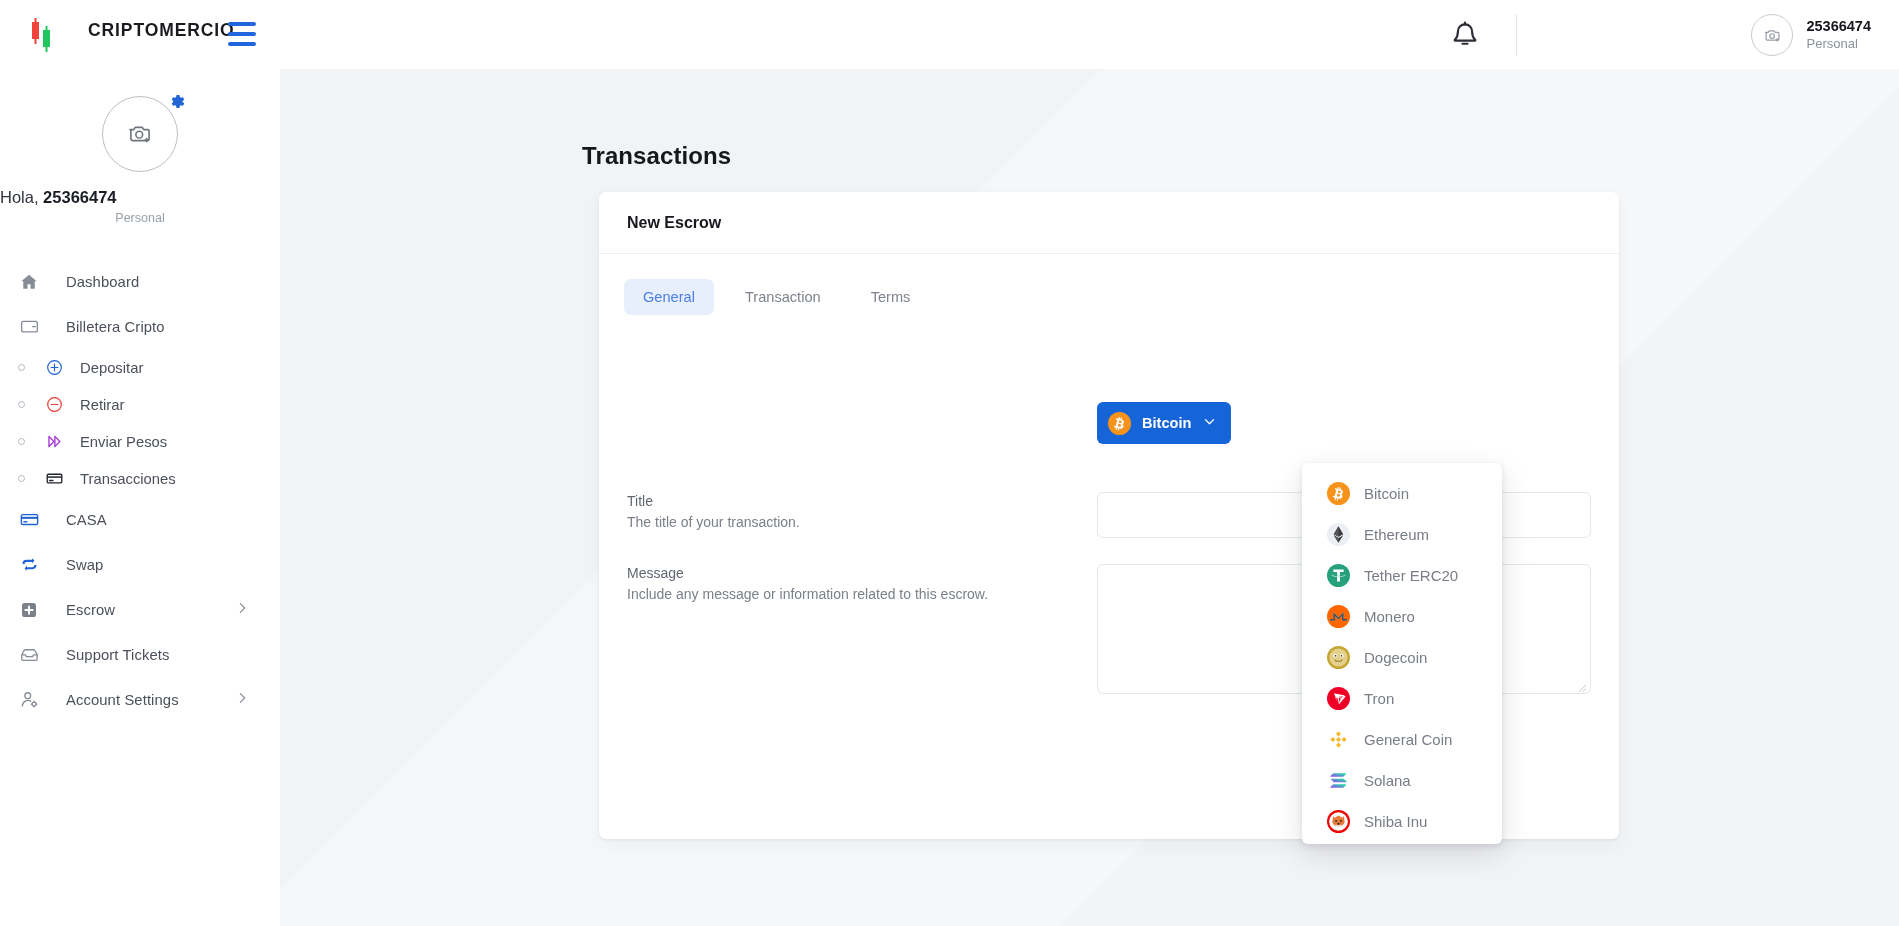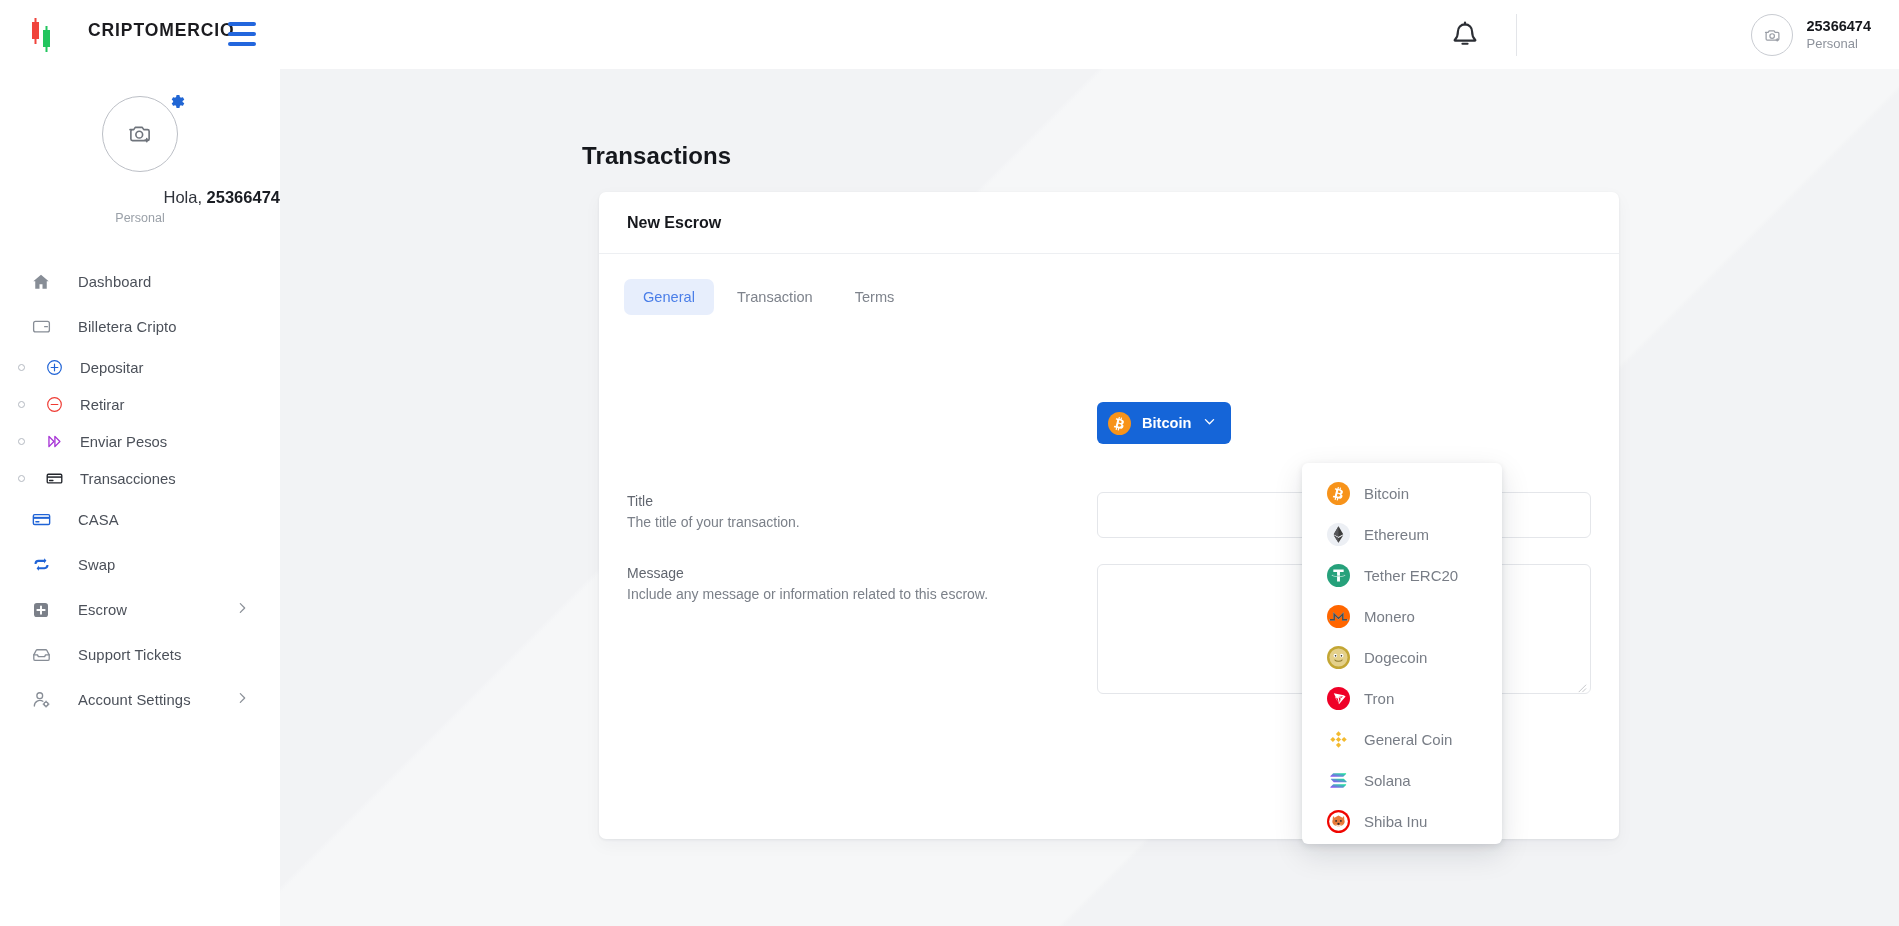--- a/index.html
+++ b/index.html
@@ -73,33 +73,33 @@
   .avatar-circ {
     width: 76px; height: 76px; border-radius: 50%;
     border: 1.3px solid #bcbfc6;
     display: flex; align-items: center; justify-content: center;
   }
   .gear-badge {
     position: absolute; right: -9px; top: -5px;
     width: 21px; height: 21px;
   }
   .hello {
-    margin-top: 16px; text-align: right;
+    margin-top: 16px; text-align: left;
     font-size: 16.5px; color: #30343c; font-weight: 400;
   }
   .hello b { font-weight: 700; color: #1a1d23; }
   .hello-sub {
     margin-top: 4px; text-align: center;
     font-size: 12.5px; color: #9aa0a8;
   }
 
   .nav { margin-top: 34px; }
   .nav-item {
     display: flex; align-items: center;
-    height: 45px; padding-left: 28px;
+    height: 45px; padding-left: 16px;
     cursor: pointer; position: relative;
   }
   .nav-ico {
     width: 26px; height: 26px;
     display: flex; align-items: center; justify-content: center;
     flex-shrink: 0;
   }
   .nav-label {
     margin-left: 24px;
     font-size: 14.8px; color: #4b5059; letter-spacing: .1px;
@@ -146,21 +146,21 @@
     width: 1020px; height: 647px;
     background: #fff; border-radius: 7px;
     box-shadow: 0 1px 3px rgba(20,25,40,.07), 0 6px 18px rgba(20,25,40,.04);
   }
   .card-head {
     height: 62px; display: flex; align-items: center;
     padding-left: 28px; border-bottom: 1px solid #edeff2;
   }
   .card-head-title { font-size: 16px; font-weight: 700; color: #16181d; }
 
-  .tabs { display: flex; align-items: center; padding: 25px 0 0 25px; gap: 4px; }
+  .tabs { display: flex; align-items: center; padding: 25px 0 0 25px; gap: 12px; }
   .tab {
     height: 36px; padding: 0 19px; border-radius: 7px;
     display: flex; align-items: center;
     font-size: 14.6px; color: #7e838c; cursor: pointer;
   }
   .tab.active { background: #e7eefc; color: #4a7ee8; }
 
   .field-row { position: absolute; left: 28px; width: 964px; }
   .f-label { font-size: 14px; color: #61666f; line-height: 1.33; }
   .f-desc  { font-size: 14px; color: #7b8089; line-height: 1.33; margin-top: 2px; }

